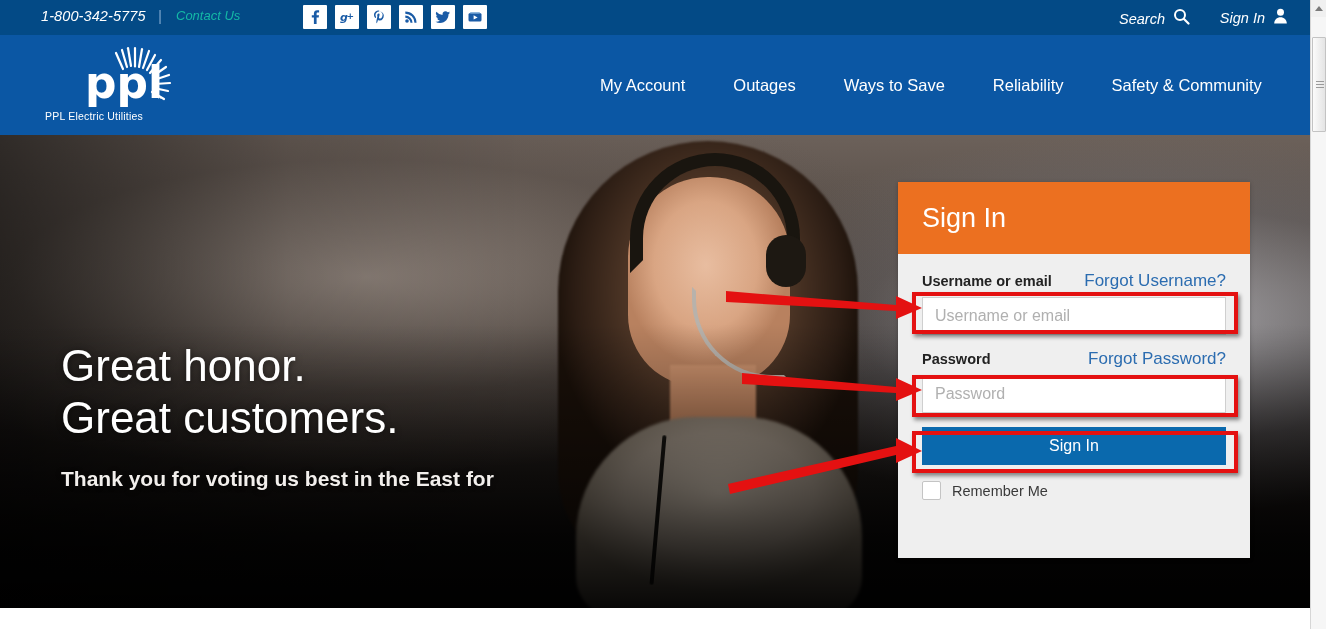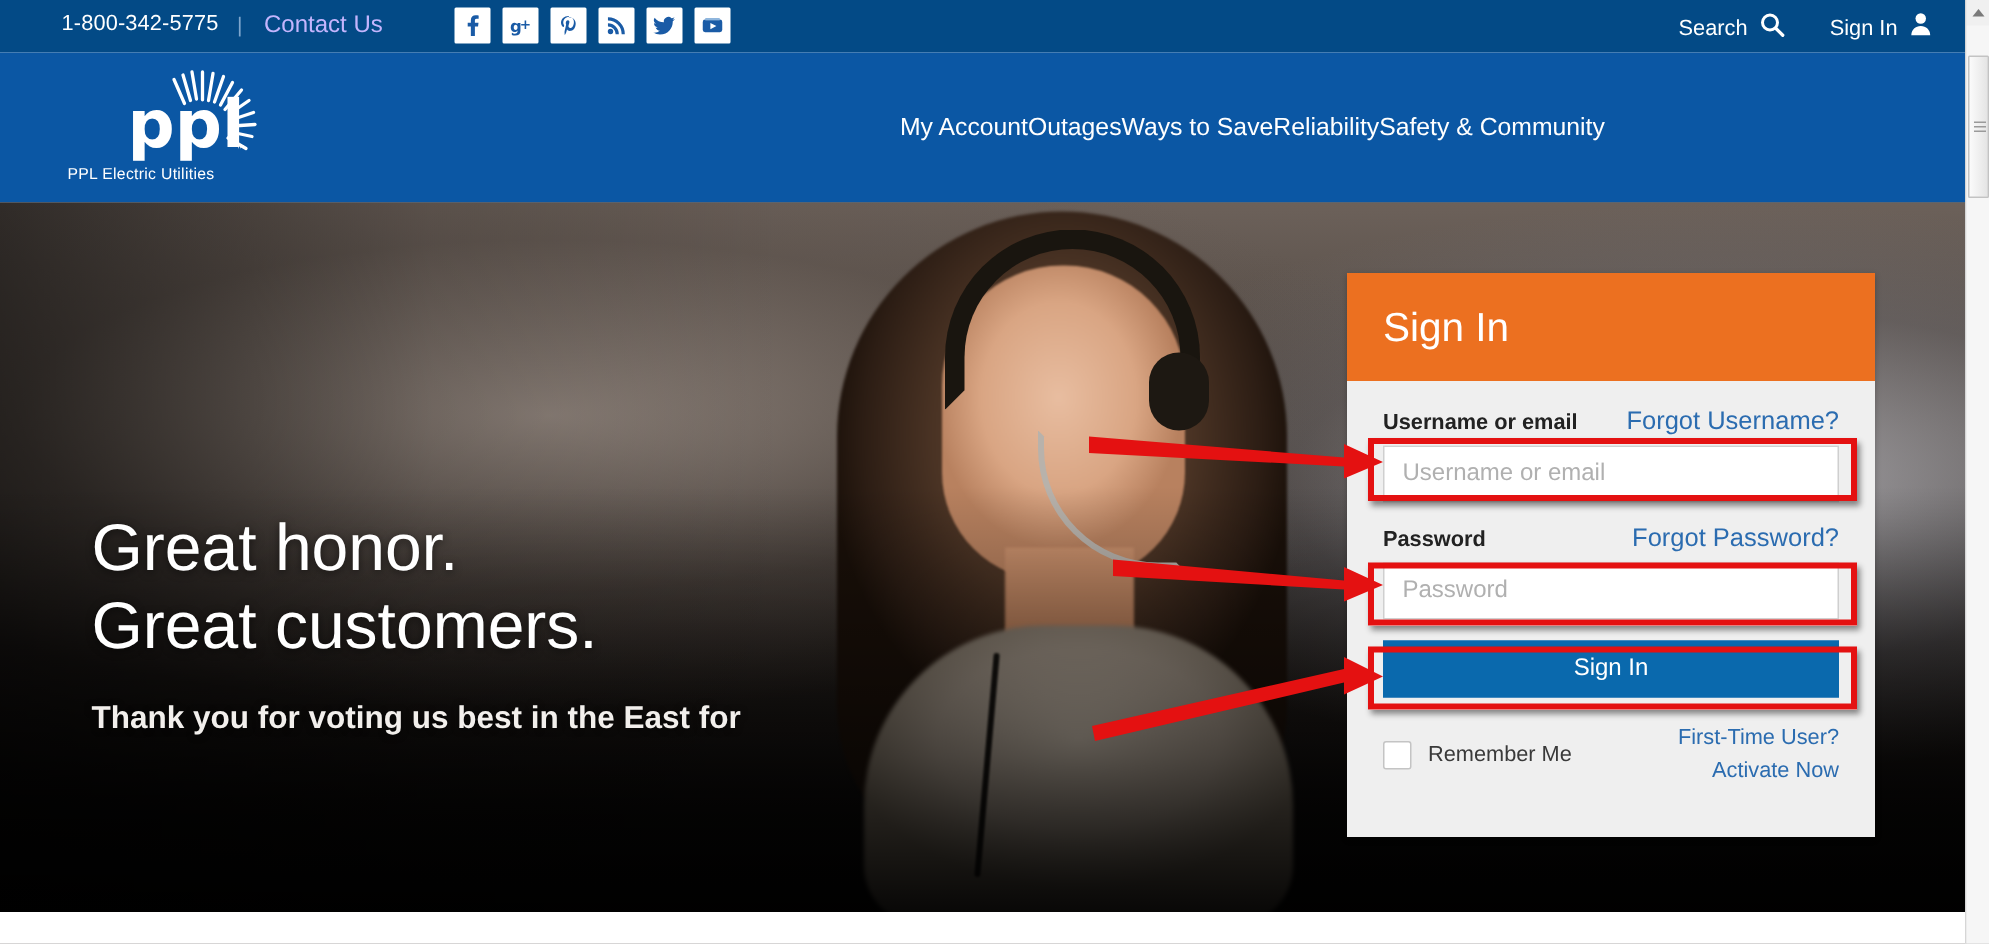--- a/index.html
+++ b/index.html
@@ -9,29 +9,29 @@
     background: #ffffff; overflow: hidden;
   }
   #page { position: relative; width: 1326px; height: 629px; background:#fff; }
 
   
   .viewport { position:absolute; left:0; top:0; width:1310px; height:629px; overflow:hidden; }
 
   
   .topbar {
     position:absolute; left:0; top:0; width:1310px; height:35px;
-    background:#034a86; color:#fff;
+    background:#034a86; color:#fff;font-style:italic;
   }
   .topbar-inner { position:relative; width:100%; height:100%; }
   .phone {
     position:absolute; left:41px; top:8px;
     font-size:14.5px; color:#ffffff; letter-spacing:.1px;
   }
   .sep { position:absolute; left:158px; top:8px; font-size:14px; color:#7fa7ce; }
-  .contact { position:absolute; left:176px; top:8px; font-size:16px; color:#c4b5fd; cursor:pointer; }
+  .contact { position:absolute; left:176px; top:8px; font-size:13px; color:#14b8a6; cursor:pointer; }
   .social { position:absolute; left:303px; top:5px; display:flex; gap:8px; }
   .soc {
     width:24px; height:24px; background:#fff; border-radius:1px;
     display:flex; align-items:center; justify-content:center; cursor:pointer;
   }
   .soc svg { display:block; }
   .search-wrap { position:absolute; right:120px; top:8px; display:flex; align-items:center; gap:8px; cursor:pointer; }
   .search-label { font-size:14.5px; color:#fff; }
   .signin-wrap { position:absolute; right:22px; top:8px; display:flex; align-items:center; gap:8px; cursor:pointer; }
   .signin-label { font-size:14.5px; color:#fff; }
@@ -40,21 +40,21 @@
   .navbar {
     position:absolute; left:0; top:35px; width:1310px; height:100px;
     background:#0b57a4;
   }
   .logo { position:absolute; left:40px; top:11px; width:180px; height:80px; cursor:pointer; }
   .logo-mark { position:absolute; left:45px; top:0px; width:95px; height:62px; }
   .logo-sub {
     position:absolute; left:5px; top:64px;
     font-size:10.5px; font-weight:normal; color:#fff; letter-spacing:.2px;
   }
-  .nav-items { position:absolute; left:600px; top:0; height:100px; display:flex; align-items:center; }
+  .nav-items { position:absolute; left:600px; top:0; height:100px; display:flex; align-items:center; gap:48px; }
   .nav-item { font-size:16.5px; color:#fff; cursor:pointer; white-space:nowrap; }
 
   
   .hero {
     position:absolute; left:0; top:135px; width:1310px; height:473px;
     overflow:hidden; background:#2a2320;
   }
   .hero-bg {
     position:absolute; inset:0;
     background:
@@ -335,24 +335,20 @@
         </div>
         <input class="txt" type="password" placeholder="Password" style="">
 
         <button class="btn-signin">Sign In</button>
 
         <div class="foot">
           <div class="remember">
             <span class="cbox"></span>
             <span class="remember-label">Remember Me</span>
           </div>
-          <div class="activate">
-            <div>First-Time User?</div>
-            <div>Activate Now</div>
-          </div>
         </div>
       </div>
     </div>
 
     <div class="ann ann-box" id="box-user"></div>
     <div class="ann ann-box" id="box-pass"></div>
     <div class="ann ann-box" id="box-btn"></div>
 
     <div class="arrow" id="arrow-user">
       <svg width="200" height="36" viewBox="0 0 200 36">

